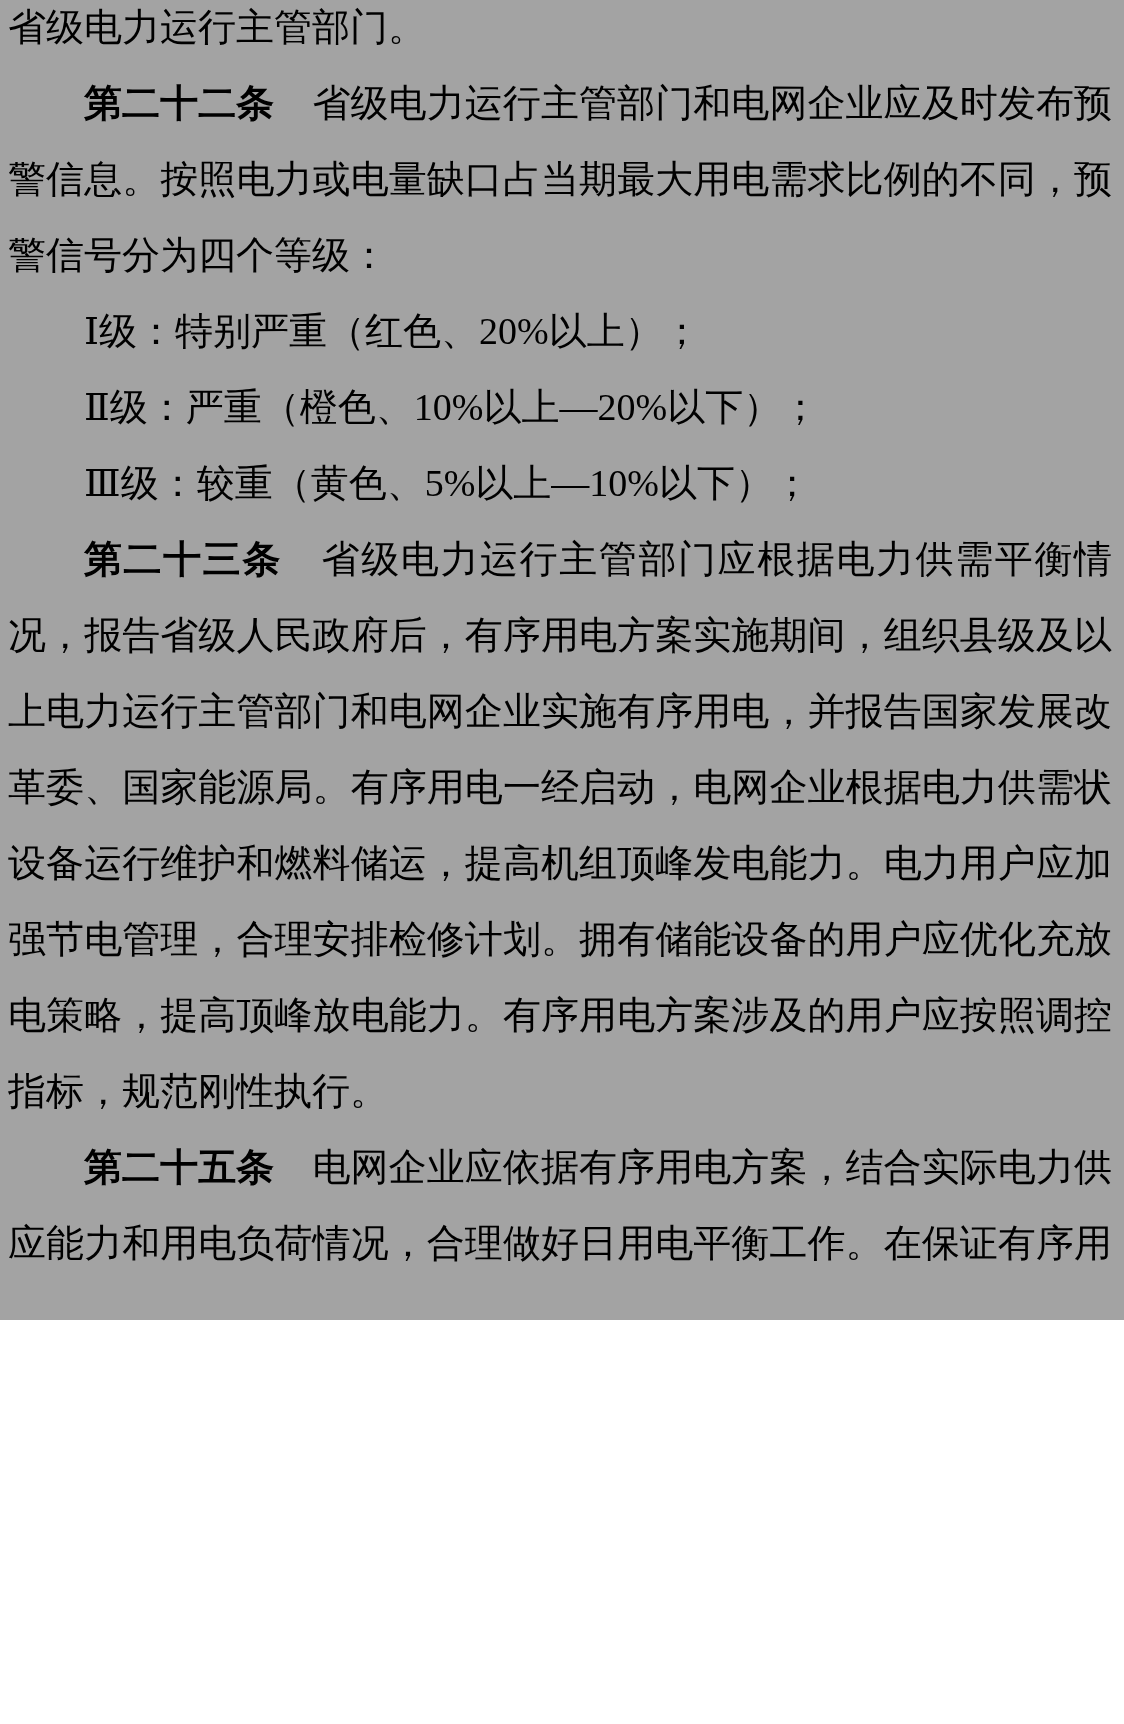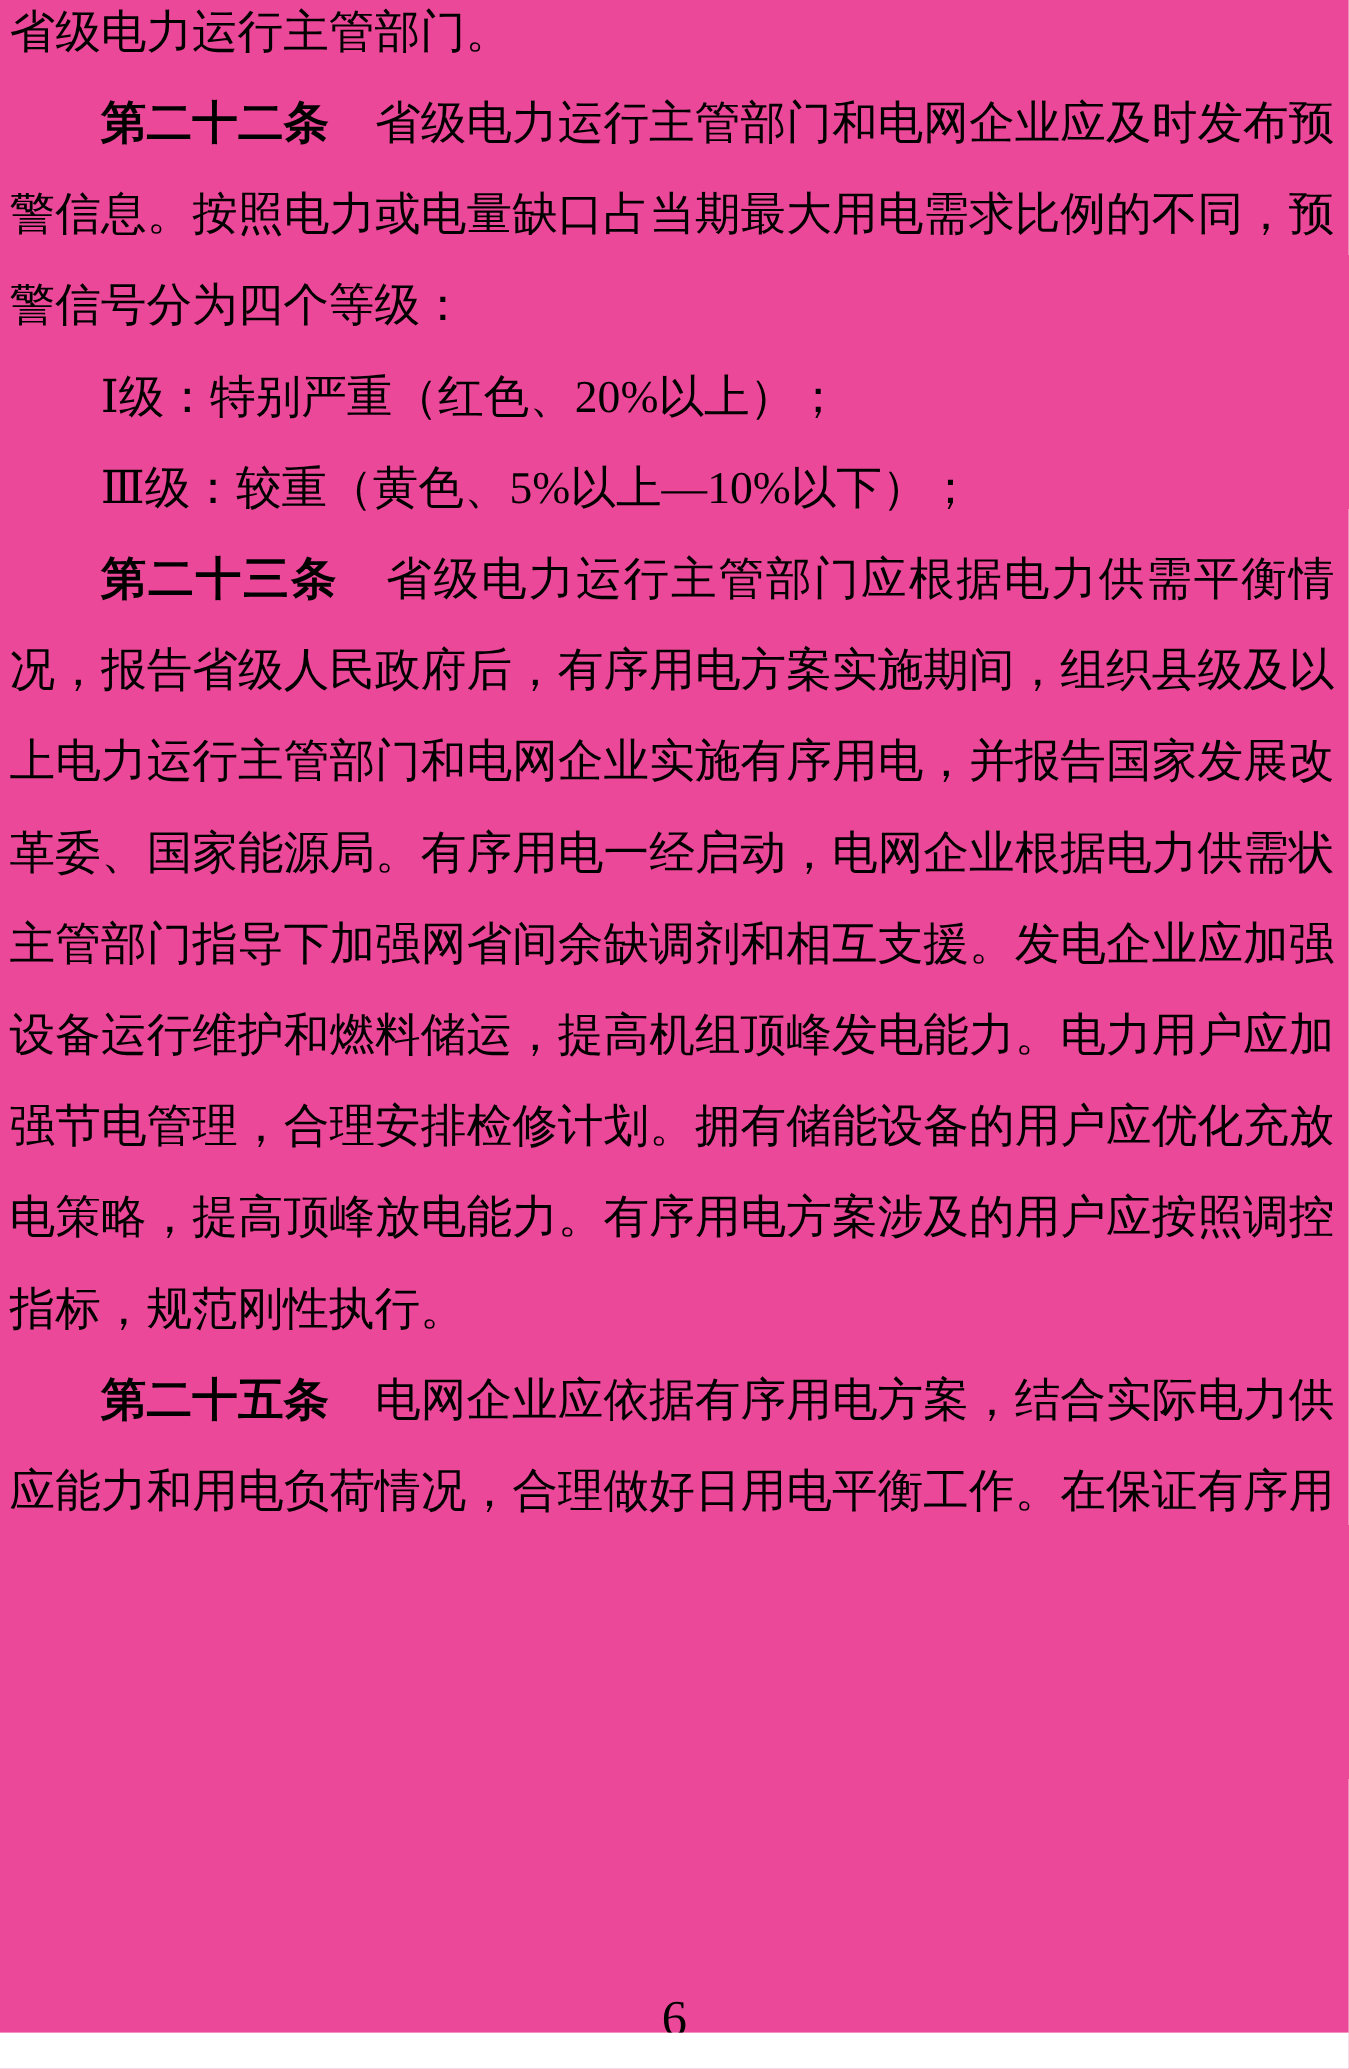--- a/index.html
+++ b/index.html
@@ -3,22 +3,22 @@
 <meta charset="utf-8">
 <style>
   html, body {
     margin: 0;
     padding: 0;
     background: #ffffff;
   }
   .page {
     position: relative;
     width: 1124px;
-    height: 1694px;
-    background: #ec4899;
+    height: 1320px;
+    background: #a3a3a3;
     color: #000000;
     font-family: "Liberation Serif", "DejaVu Serif", serif;
     overflow: hidden;
   }
   .content {
     position: absolute;
     left: 8px;
     top: -11px;
     width: 1104px;
   }
@@ -57,26 +57,26 @@
 </head>
 <body>
 
 <div class="page">
   <div class="content" id="doc-body">
       <div class="line"><span class="seg">省级电力运行主管部门。</span></div>
       <div class="line indent justify"><span class="seg bold">第二十二条</span><span class="seg">　省级电力运行主管部门和电网企业应及时发布预</span></div>
       <div class="line justify"><span class="seg">警信息。按照电力或电量缺口占当期最大用电需求比例的不同，预</span></div>
       <div class="line"><span class="seg">警信号分为四个等级：</span></div>
       <div class="line indent"><span class="seg">Ⅰ级：特别严重（红色、20%以上）；</span></div>
+      <div class="line indent"><span class="seg">Ⅱ级：严重（橙色、10%以上—20%以下）；</span></div>
       <div class="line indent"><span class="seg">Ⅲ级：较重（黄色、5%以上—10%以下）；</span></div>
       <div class="line indent justify"><span class="seg bold">第二十三条</span><span class="seg">　省级电力运行主管部门应根据电力供需平衡情</span></div>
       <div class="line justify"><span class="seg">况，报告省级人民政府后，有序用电方案实施期间，组织县级及以</span></div>
       <div class="line justify"><span class="seg">上电力运行主管部门和电网企业实施有序用电，并报告国家发展改</span></div>
       <div class="line justify"><span class="seg">革委、国家能源局。有序用电一经启动，电网企业根据电力供需状</span></div>
-      <div class="line justify"><span class="seg">主管部门指导下加强网省间余缺调剂和相互支援。发电企业应加强</span></div>
       <div class="line justify"><span class="seg">设备运行维护和燃料储运，提高机组顶峰发电能力。电力用户应加</span></div>
       <div class="line justify"><span class="seg">强节电管理，合理安排检修计划。拥有储能设备的用户应优化充放</span></div>
       <div class="line justify"><span class="seg">电策略，提高顶峰放电能力。有序用电方案涉及的用户应按照调控</span></div>
       <div class="line"><span class="seg">指标，规范刚性执行。</span></div>
       <div class="line indent justify"><span class="seg bold">第二十五条</span><span class="seg">　电网企业应依据有序用电方案，结合实际电力供</span></div>
       <div class="line justify"><span class="seg">应能力和用电负荷情况，合理做好日用电平衡工作。在保证有序用</span></div>
     </div>
   <div class="page-number">6</div>
 </div>
 

